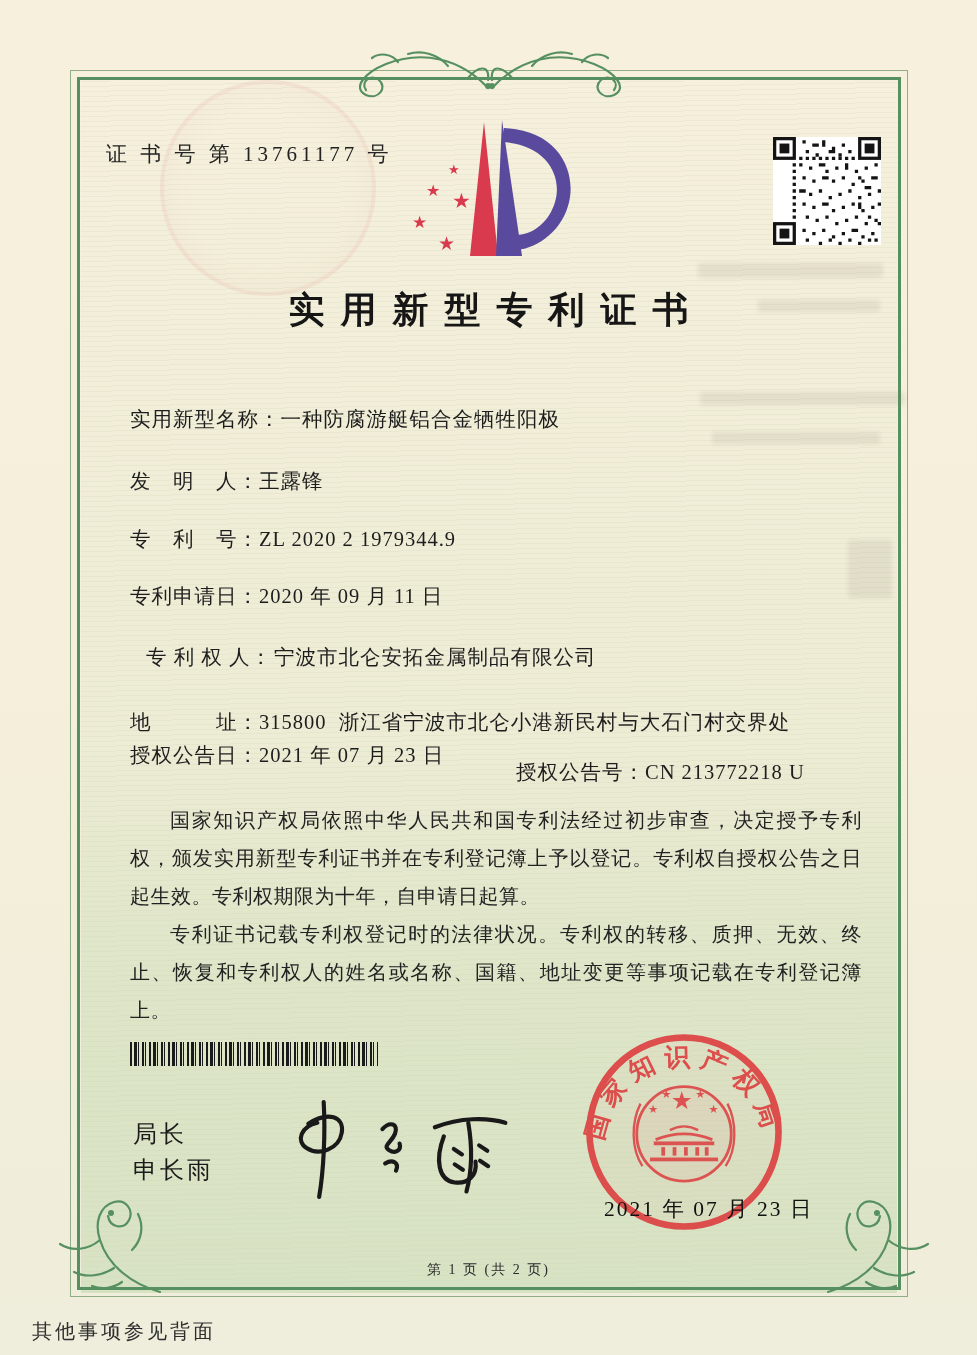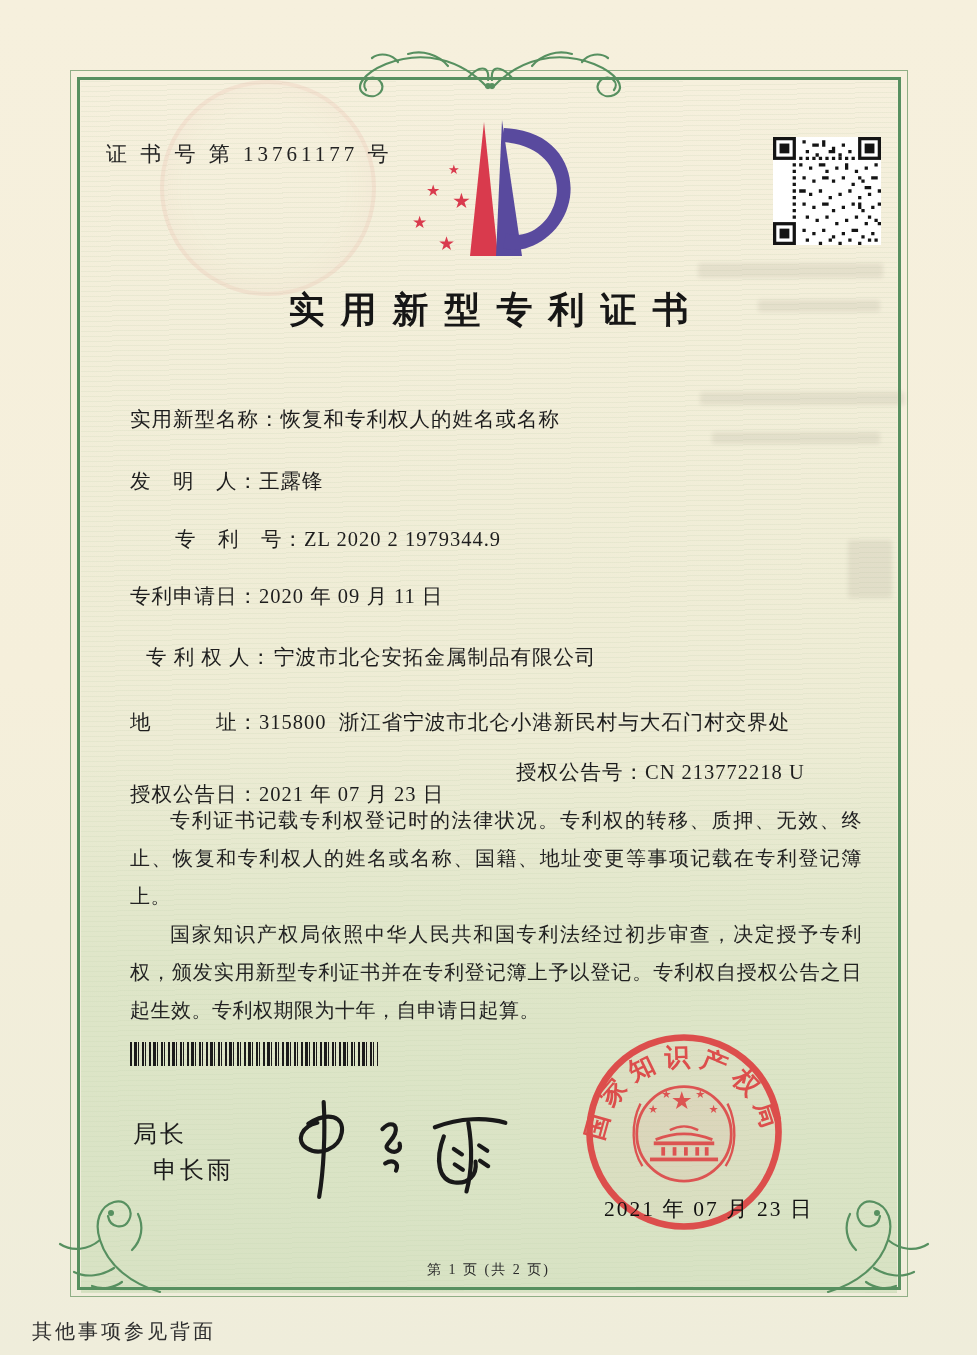--- a/index.html
+++ b/index.html
@@ -36,41 +36,41 @@
   .logo { position:absolute; left:404px; top:116px; width:168px; height:145px; }
   .qr { position:absolute; left:773px; top:137px; width:108px; height:108px; }
 
   .title {
     position:absolute; left:0; top:286px; width:100%; text-align:center;
     font-size:36px; font-weight:bold; letter-spacing:16px; color:#161616; text-indent:16px;
   }
 
   .field { position:absolute; left:130px; font-size:20.5px; color:#1d1d1d; white-space:pre; letter-spacing:1px; }
   .field .lbl { display:inline-block; min-width:128px; }
-  .f1{top:405px;} .f2{top:467px;} .f3{top:525px;margin-left:45px;} .f4{top:582px;}
-  .f5{top:643px;margin-left:16px;} .f6{top:700px;margin-top:8px;} .f7{top:780px;font-family:Liberation Serif, serif;} .f8{top:758px; left:496px;margin-left:20px;}
+  .f1{top:405px;} .f2{top:467px;} .f3{top:525px;} .f4{top:582px;}
+  .f5{top:643px;margin-left:16px;} .f6{top:700px;margin-top:8px;} .f7{top:741px;font-family:Liberation Serif, serif;} .f8{top:758px; left:496px;margin-left:20px;}
 
   .body-text {
     position:absolute; left:130px; top:801px; width:732px;
     font-size:20px; line-height:38px; color:#222; letter-spacing:0.5px; text-align:justify;
   }
   .body-text p { text-indent:2em; }
 
   .barcode {
     position:absolute; left:130px; top:1042px; width:248px; height:24px;
     background:repeating-linear-gradient(90deg,
       #1b1b1b 0 2px, transparent 2px 4px,
       #1b1b1b 4px 7px, transparent 7px 8px,
       #1b1b1b 8px 9px, transparent 9px 12px,
       #1b1b1b 12px 14px, transparent 14px 15px,
       #1b1b1b 15px 16px, transparent 16px 19px);
   }
 
   .director-title { position:absolute; left:133px; top:1118px; font-size:24px; letter-spacing:3px; color:#1b1b1b; }
-  .director-name  { position:absolute; left:133px; top:1154px; font-size:24px; letter-spacing:3px; color:#1b1b1b;margin-left:20px; }
+  .director-name  { position:absolute; left:133px; top:1154px; font-size:24px; letter-spacing:3px; color:#1b1b1b; }
   .signature { position:absolute; left:283px; top:1090px; width:235px; height:118px; }
 
   .seal { position:absolute; left:580px; top:1028px; width:208px; height:208px; opacity:0.93; }
   .seal-date { position:absolute; left:604px; top:1194px; font-size:21.5px; color:#101010; letter-spacing:2px; white-space:pre; }
 
   .page-info { position:absolute; left:0; top:1261px; width:100%; text-align:center; font-size:14px; letter-spacing:2px; color:#2a2a2a; }
   .back-note { position:absolute; left:0; top:1318px; width:100%; text-align:left; font-size:20px; letter-spacing:3px; color:#2e2e2e;margin-left:32px; }
 </style>
 </head>
 <body>
@@ -147,32 +147,32 @@
       <rect x="2" y="2" width="3" height="3"></rect>
         <rect x="28" y="2" width="3" height="3"></rect>
         <rect x="2" y="28" width="3" height="3"></rect>
       <path d="M8 6h1v1H8z M10 6h1v1h-1z M12 6h1v1h-1z M14 6h1v1h-1z M16 6h1v1h-1z M18 6h1v1h-1z M20 6h1v1h-1z M22 6h1v1h-1z M24 6h1v1h-1z M6 8h1v1H6z M6 10h1v1H6z M6 12h1v1H6z M6 14h1v1H6z M6 16h1v1H6z M6 18h1v1H6z M6 20h1v1H6z M6 22h1v1H6z M6 24h1v1H6z"></path>
       <path d="M9 1h1v1H9z M12 2h2v1h-2z M15 1h1v2h-1z M18 3h1v1h-1z M21 2h1v1h-1z M10 4h1v1h-1z M13 5h1v1h-1z M17 4h2v1h-2z M20 5h1v1h-1z M23 4h1v1h-1z M8 8h1v1H8z M11 9h1v1h-1z M14 8h2v1h-2z M16 10h1v1h-1z M19 9h1v1h-1z M22 8h1v2h-1z M25 10h1v1h-1z M28 9h1v1h-1z M31 8h1v1h-1z M9 12h1v1H9z M12 13h1v1h-1z M15 12h2v1h-2z M18 13h1v1h-1z M21 12h1v1h-1z M24 14h1v1h-1z M27 13h1v1h-1z M30 12h2v1h-2z M26 12h1v1h-1z M28 15h2v1h-2z M8 16h2v1H8z M11 17h1v1h-1z M14 16h1v1h-1z M17 18h1v1h-1z M20 17h1v1h-1z M23 16h1v1h-1z M26 18h1v1h-1z M29 17h1v1h-1z M32 16h1v1h-1z M9 20h1v1H9z M12 21h1v1h-1z M15 20h2v1h-2z M18 22h1v1h-1z M21 21h1v1h-1z M24 20h1v1h-1z M27 22h1v1h-1z M30 21h1v1h-1z M26 20h1v2h-1z M32 20h1v1h-1z M10 24h1v1h-1z M13 25h1v1h-1z M16 24h1v1h-1z M19 26h1v1h-1z M22 25h1v1h-1z M25 24h1v1h-1z M28 26h1v1h-1z M31 25h1v1h-1z M29 24h1v1h-1z M9 28h1v1H9z M12 29h1v1h-1z M15 28h1v1h-1z M18 30h1v1h-1z M21 29h1v1h-1z M24 28h2v1h-2z M27 30h1v1h-1z M30 29h1v1h-1z M32 26h1v1h-1z M10 31h1v1h-1z M14 32h1v1h-1z M17 31h1v1h-1z M20 32h1v1h-1z M23 31h1v1h-1z M26 32h1v1h-1z M29 31h1v1h-1z M31 31h1v1h-1z"></path>
     </g>
   </svg>
 
   <div class="title">实用新型专利证书</div>
 
-  <div class="field f1"><span class="lbl">实用新型名称：</span><span>恢复和专利权人的姓名或名称</span></div>
+  <div class="field f1"><span class="lbl">实用新型名称：</span><span>一种防腐游艇铝合金牺牲阳极</span></div>
   <div class="field f2"><span class="lbl">发　明　人：</span><span>王露锋</span></div>
   <div class="field f3"><span class="lbl">专　利　号：</span><span>ZL 2020 2 1979344.9</span></div>
   <div class="field f4"><span class="lbl">专利申请日：</span><span>2020 年 09 月 11 日</span></div>
   <div class="field f5"><span class="lbl">专 利 权 人：</span><span>宁波市北仑安拓金属制品有限公司</span></div>
   <div class="field f6"><span class="lbl">地　　　址：</span><span>315800  浙江省宁波市北仑小港新民村与大石门村交界处</span></div>
   <div class="field f7"><span class="lbl">授权公告日：</span><span>2021 年 07 月 23 日</span></div>
   <div class="field f8"><span class="lbl">授权公告号：</span><span>CN 213772218 U</span></div>
 
   <div class="body-text">
+    <p>国家知识产权局依照中华人民共和国专利法经过初步审查，决定授予专利权，颁发实用新型专利证书并在专利登记簿上予以登记。专利权自授权公告之日起生效。专利权期限为十年，自申请日起算。</p>
     <p>专利证书记载专利权登记时的法律状况。专利权的转移、质押、无效、终止、恢复和专利权人的姓名或名称、国籍、地址变更等事项记载在专利登记簿上。</p>
-    <p>国家知识产权局依照中华人民共和国专利法经过初步审查，决定授予专利权，颁发实用新型专利证书并在专利登记簿上予以登记。专利权自授权公告之日起生效。专利权期限为十年，自申请日起算。</p>
   </div>
 
   <div class="barcode"></div>
 
   <div class="director-title">局长</div>
   <div class="director-name">申长雨</div>
 
   <svg class="signature" viewBox="0 0 260 120">
     <g fill="none" stroke="#191919" stroke-width="4.6" stroke-linecap="round">
       <path d="M28,32 C50,18 68,24 65,42 C62,60 40,68 26,59 C14,51 20,35 38,31"></path>

